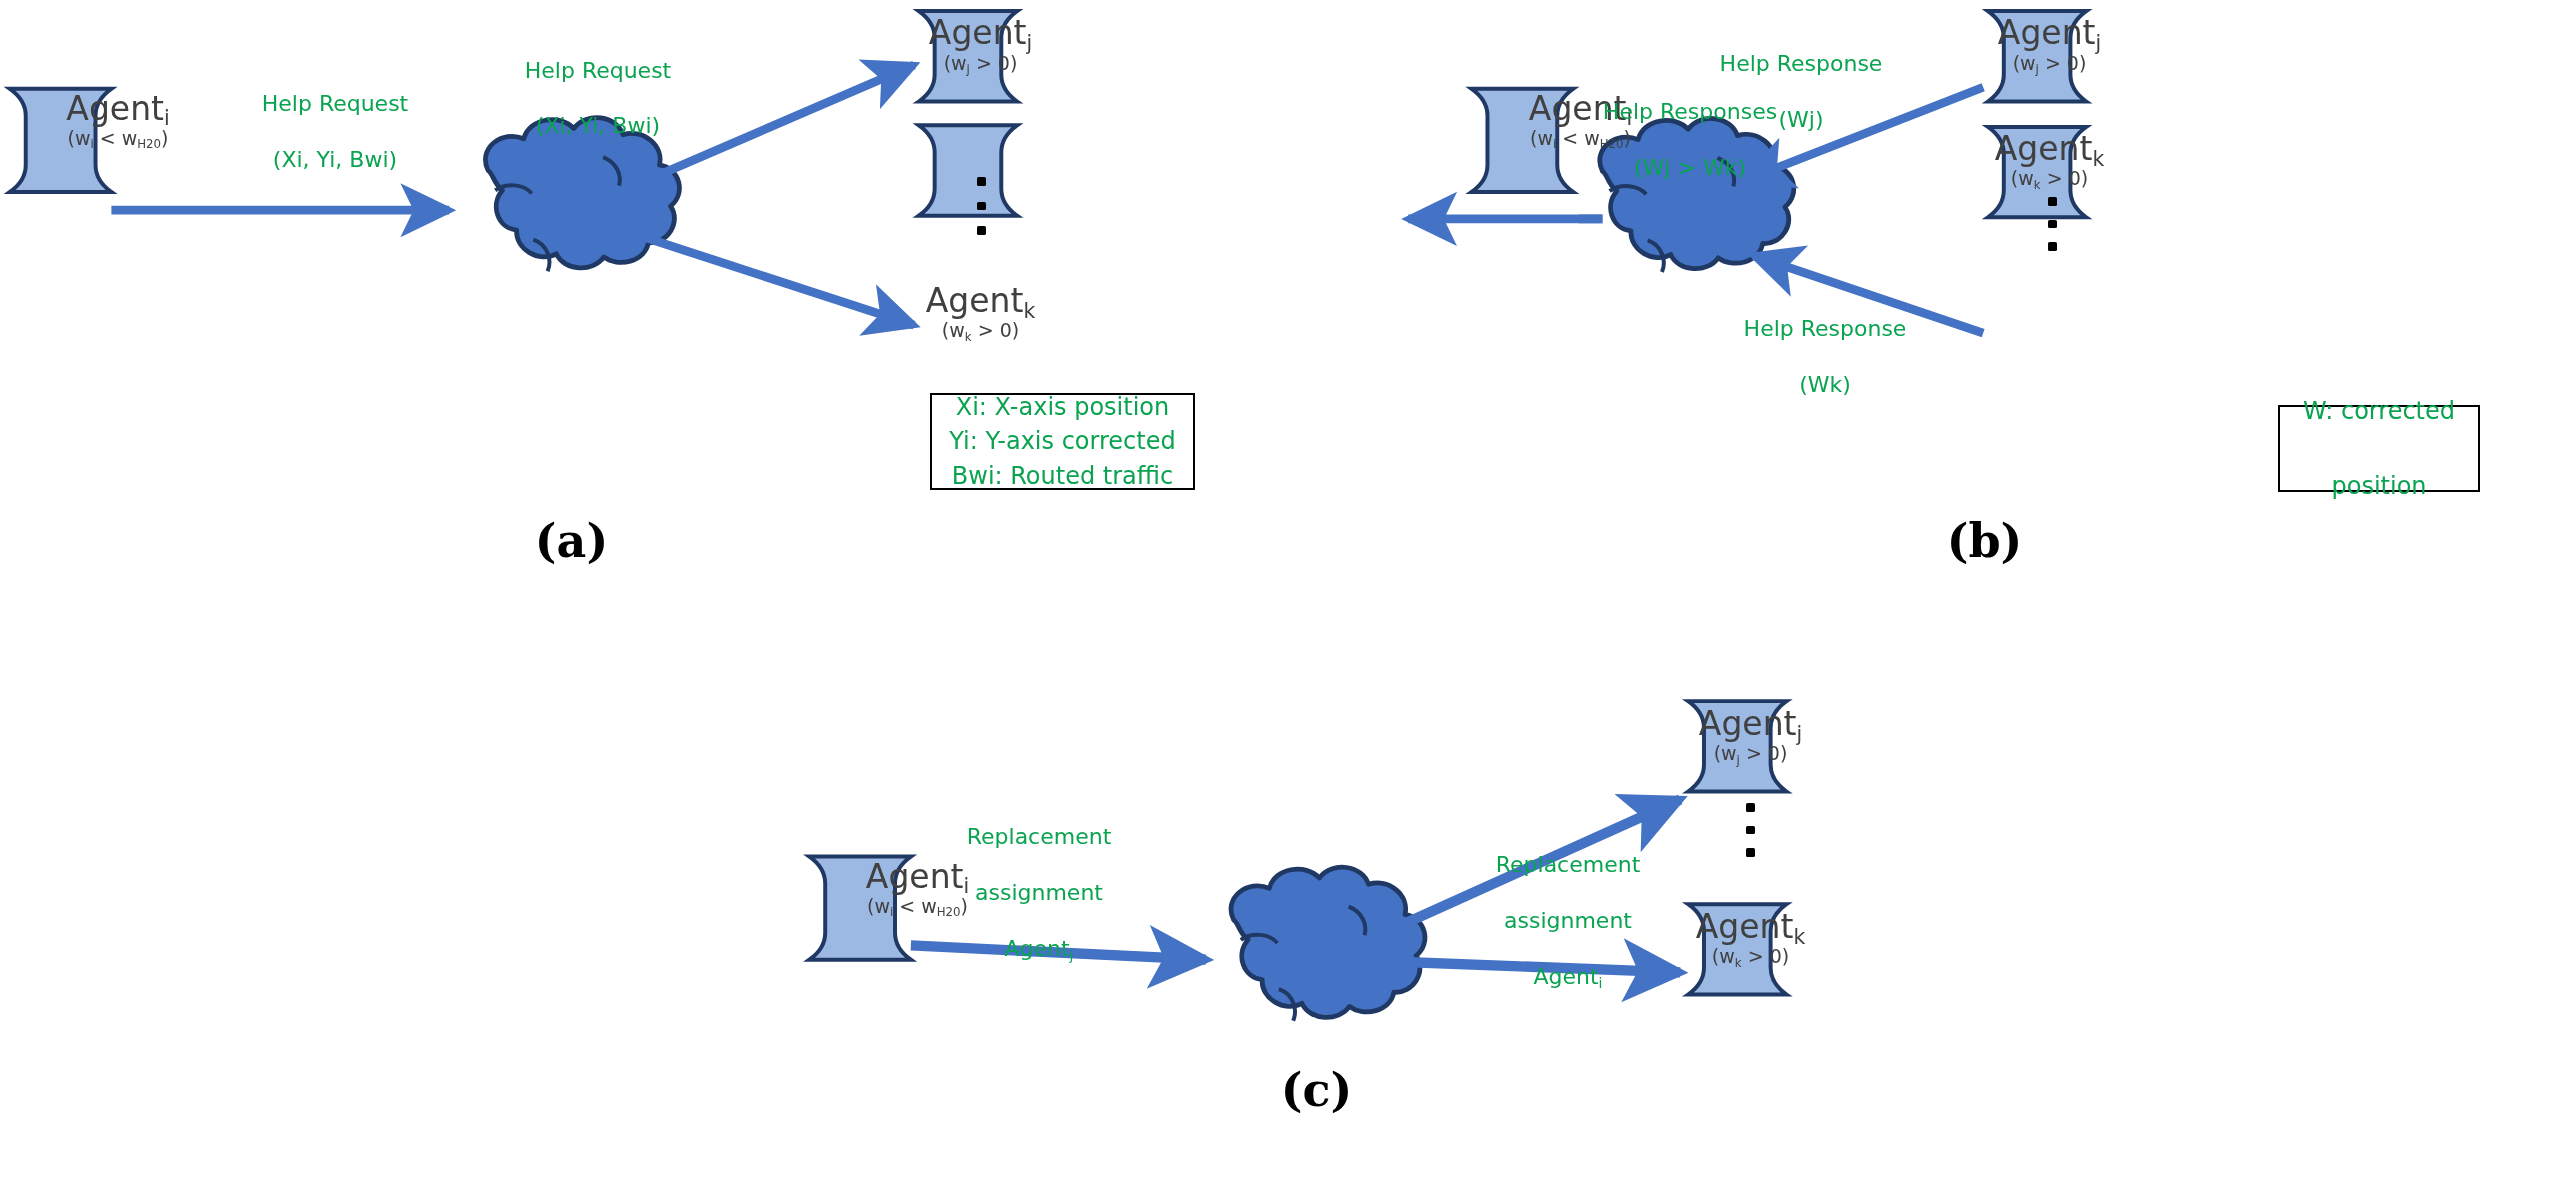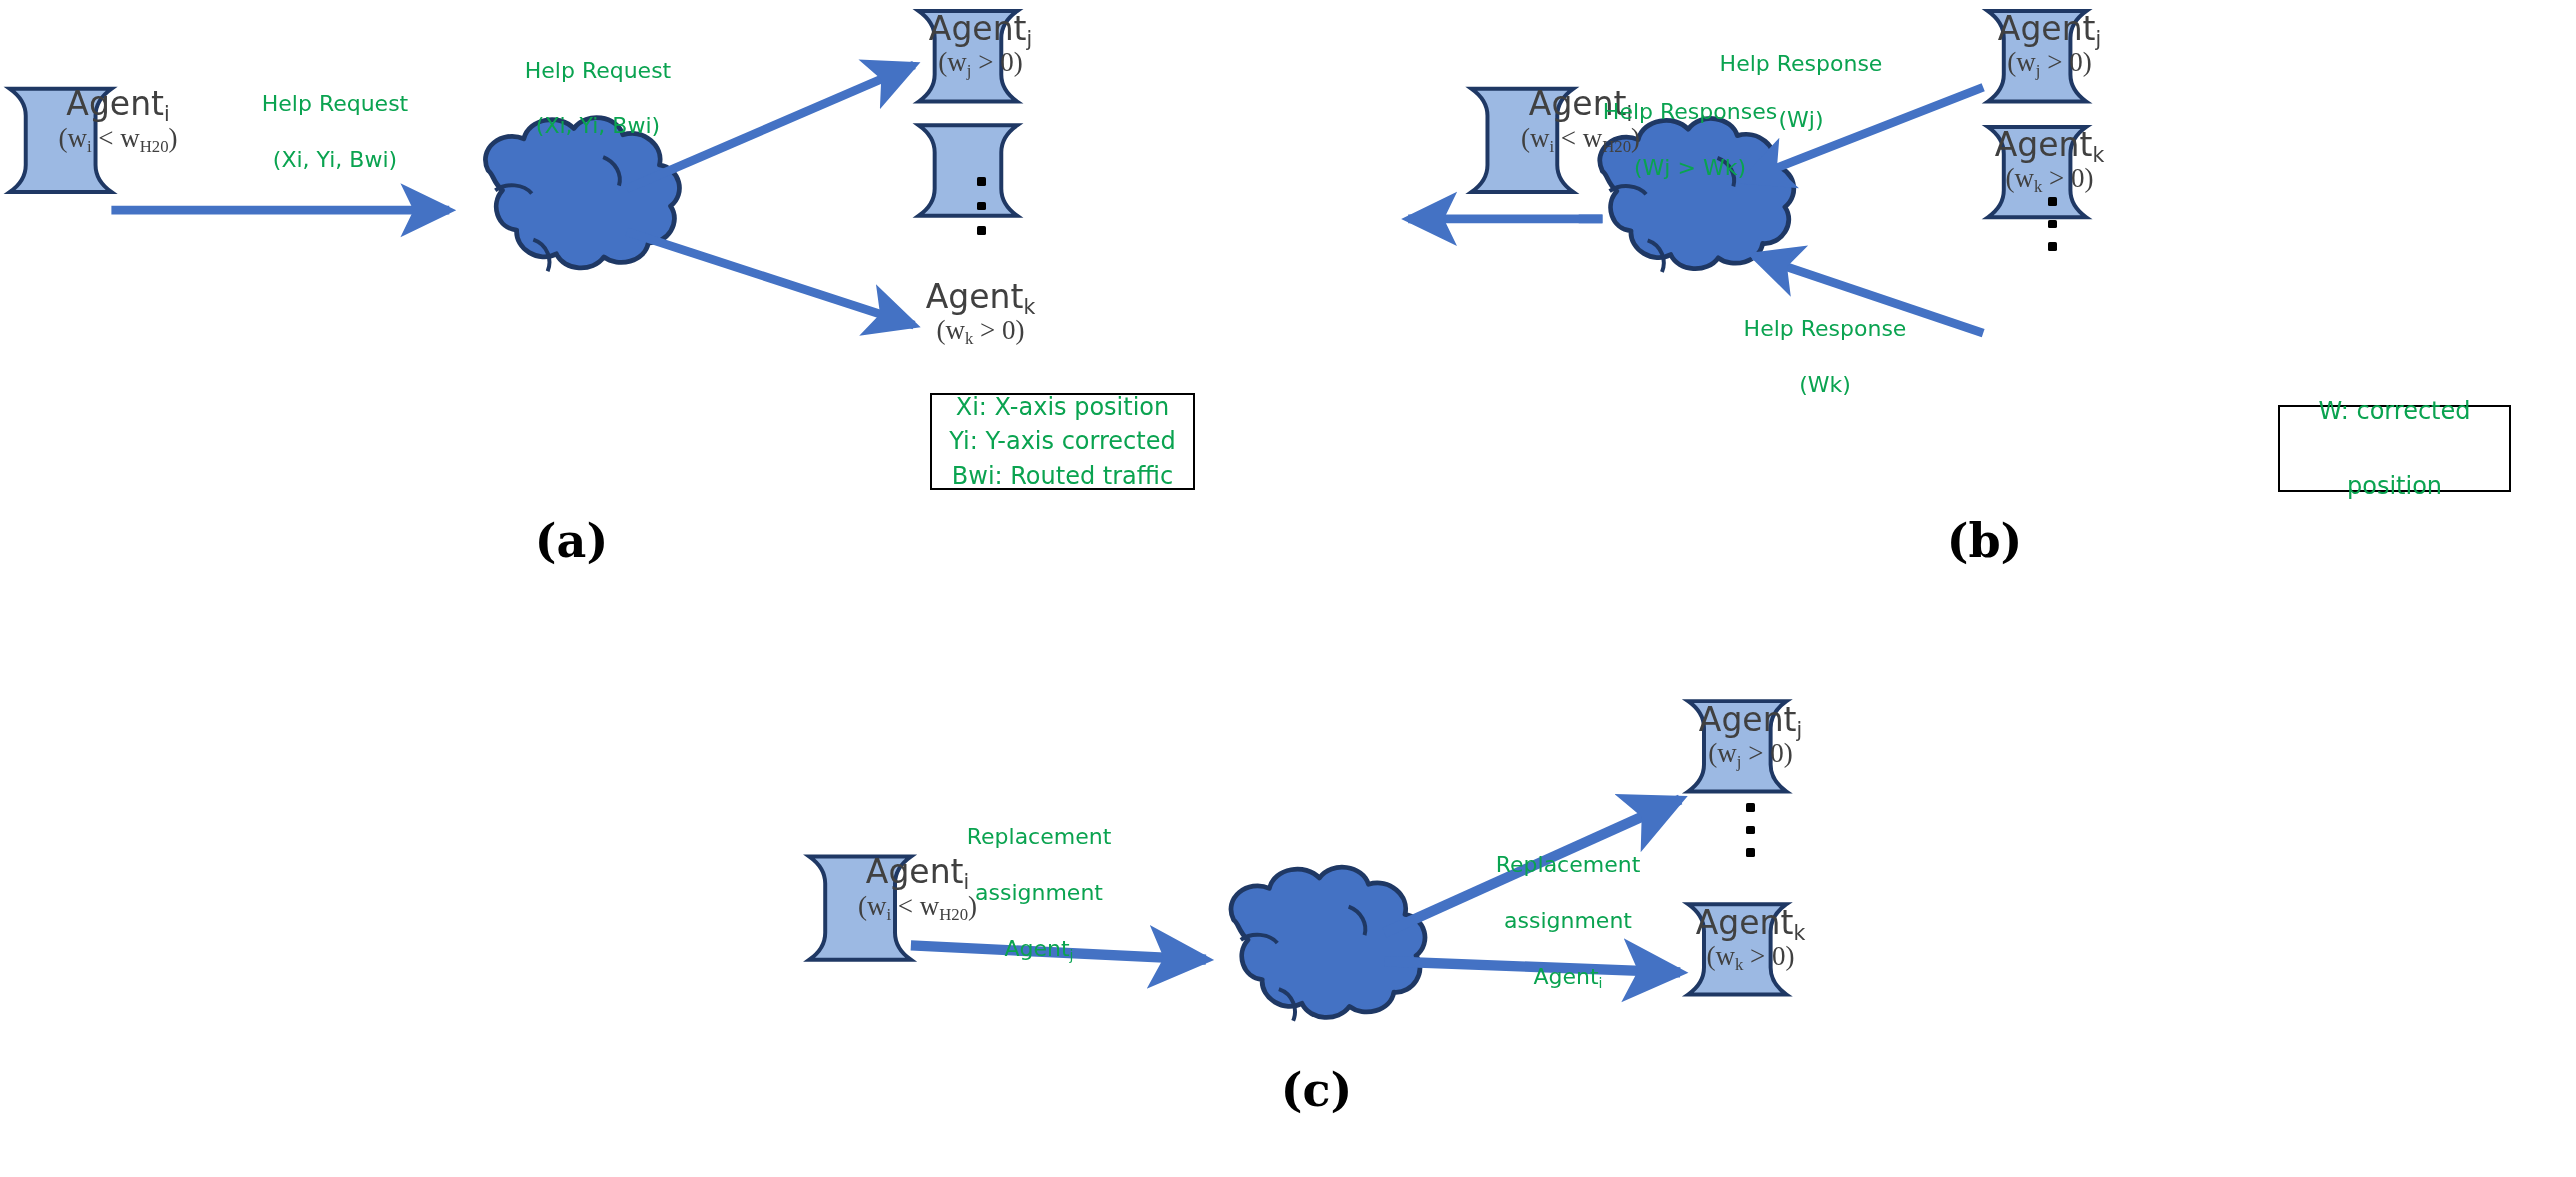--- a/index.html
+++ b/index.html
@@ -46,24 +46,23 @@
     letter-spacing: 0px;
     white-space: nowrap;
   }
   .agent-node .node-title sub {
     font-size: 0.62em;
     vertical-align: baseline;
     position: relative;
     top: 0.28em;
   }
   .agent-node .node-sub {
-    font-size: 27px;
+    font-size: 19px;
     margin-top: 1.6px;
     white-space: nowrap;
-    font-family: Liberation Serif, serif;
   }
   .agent-node .node-sub sub {
     font-size: 0.62em;
     vertical-align: baseline;
     position: relative;
     top: 0.3em;
   }
 
   
   .edge-label {
@@ -340,21 +339,21 @@
   <div class="edge-label" style="left:1690px; top:22px; width:222px;">
     <div>Help Response</div>
     <div>(Wj)</div>
   </div>
 
   <div class="edge-label" style="left:1714px; top:287px; width:222px;">
     <div>Help Response</div>
     <div>(Wk)</div>
   </div>
 
-  <div class="legend-box" style="left:2278px; top:405px; width:233px; height:87px;gap:40px;">
+  <div class="legend-box" style="left:2278px; top:405px; width:202px; height:87px;gap:40px;">
     <div>W: corrected</div>
     <div>position</div>
   </div>
 
   <div class="panel-caption" style="left:1937px; top:514px; width:95px;">(b)</div>
 
   <div class="agent-node" style="left:809px; top:845px; width:217px; height:85px;">
     <div class="node-title">Agent<sub>i</sub></div>
     <div class="node-sub">(w<sub>i</sub> &lt; w<sub>H20</sub>)</div>
   </div>

